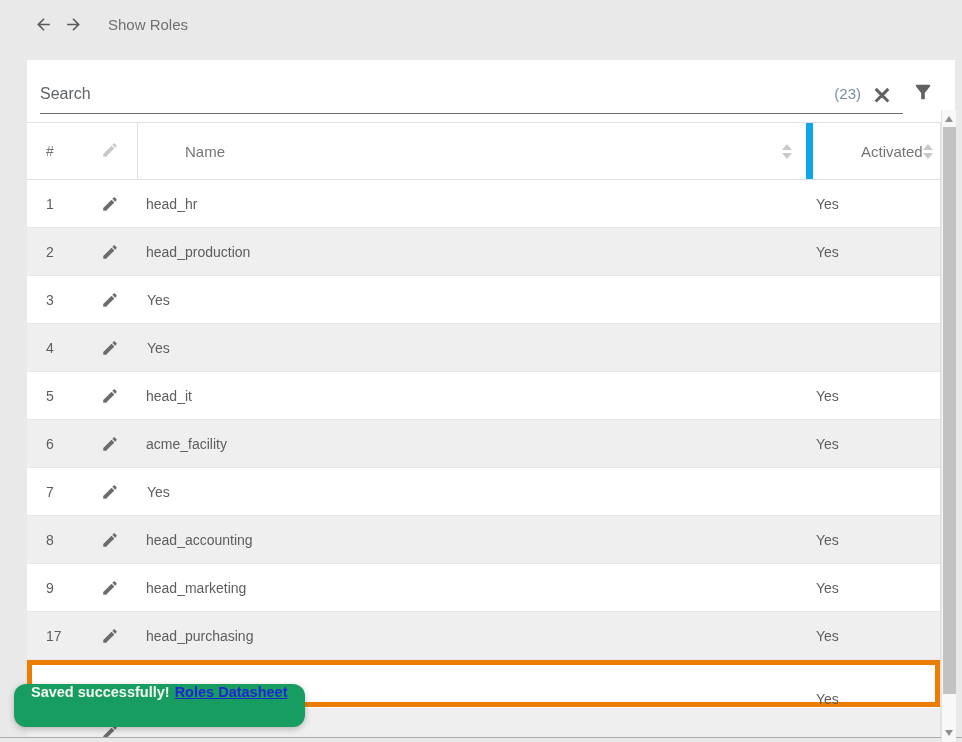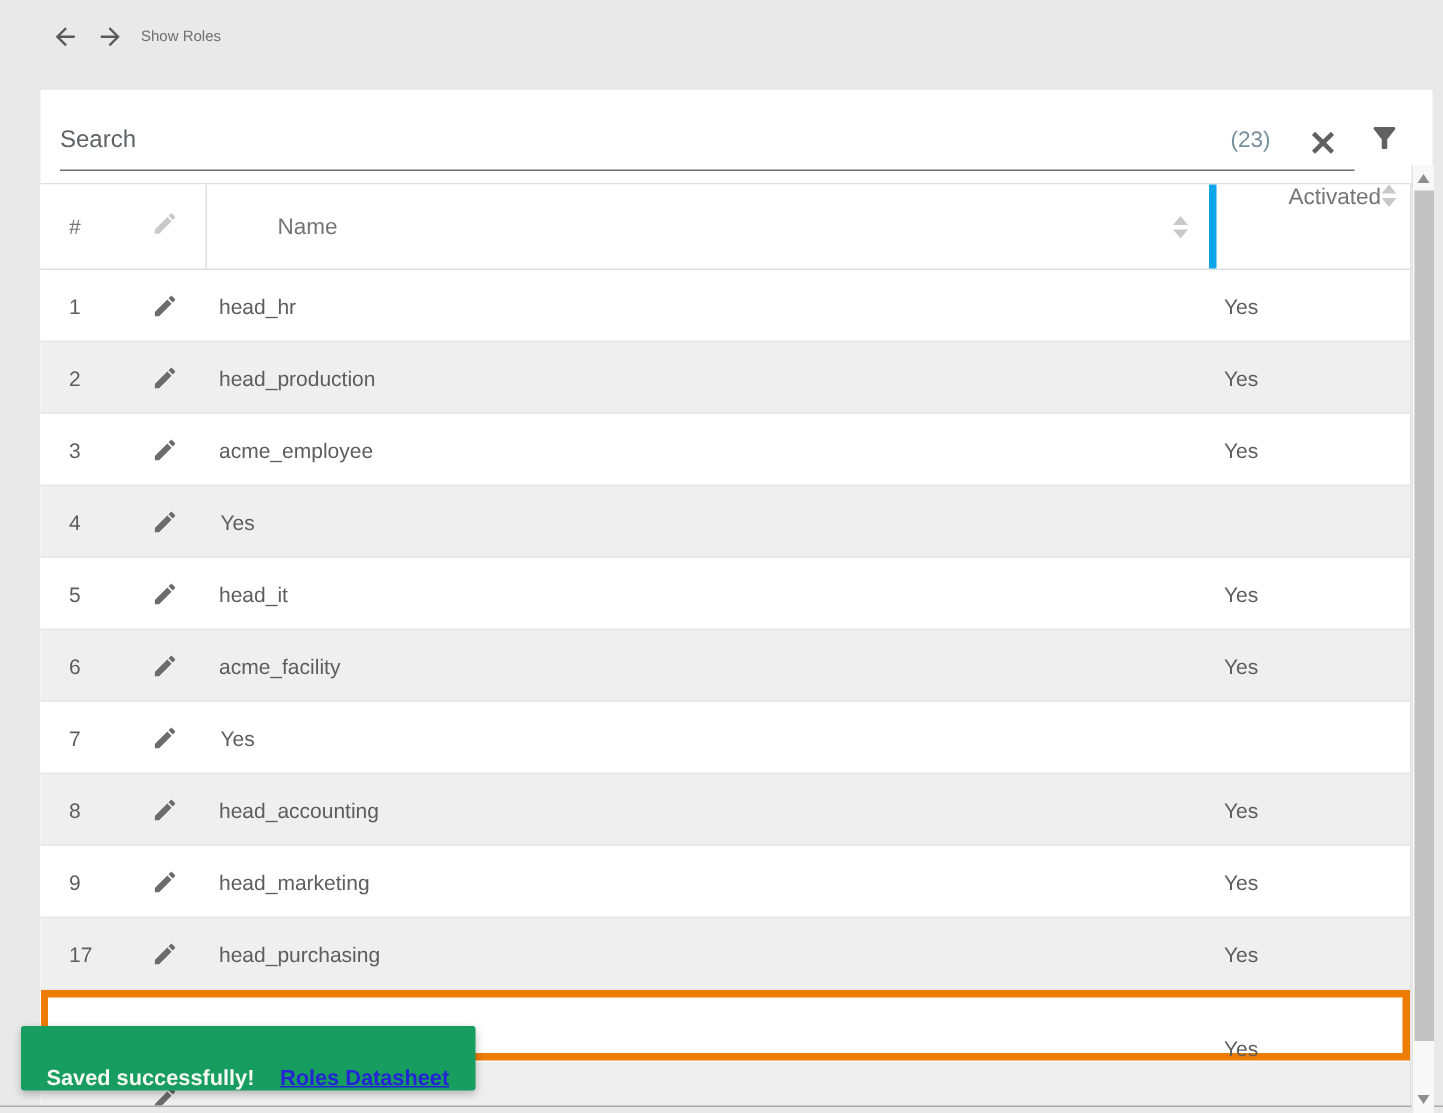--- a/index.html
+++ b/index.html
@@ -16,62 +16,62 @@
   
   .topbar {
     position:absolute; left:0; top:0; width:962px; height:48px;
     background:#e9e9e9; display:flex; align-items:center;
   }
   .nav-btn {
     width:26px; height:26px; display:flex; align-items:center; justify-content:center;
     cursor:pointer; color:#5a5a5a;
   }
   .nav-btn:first-child { margin-left:30px; }
-  .topbar-title { margin-left:8px; font-size:10px; color:#6f6f6f; }
+  .topbar-title { margin-left:22px; font-size:15px; color:#6f6f6f; }
 
   
   .panel {
     position:absolute; left:27px; top:60px; width:928px; height:689px;
     background:#ffffff;
     text-decoration:underline;
   }
 
   
   .search-wrap {
     position:absolute; left:13px; top:14px; width:863px; height:40px;
     border-bottom:1px solid #6d6d6d;
     display:flex; align-items:center;
   }
   .search-input {
     flex:1; border:none; outline:none; background:transparent;
     font-family:inherit; font-size:16px; color:#3c3c3c; height:100%;
   }
   .search-input::placeholder { color:#5f6368; opacity:1; }
-  .search-count { font-size:15px; color:var(--count,#78909c); margin-right:24px; white-space:nowrap; }
+  .search-count { font-size:15px; color:var(--count,#78909c); margin-right:10px; white-space:nowrap; }
   .icon-btn { cursor:pointer; color:#616161; display:flex; align-items:center; justify-content:center; }
   .clear-btn { width:22px; height:22px; margin-right:10px; }
   .filter-btn { position:absolute; left:884px; top:20px; width:24px; height:24px; }
 
   
   .table {
     position:absolute; left:0; top:62px; width:914px;
     border-top:1px solid #e0e0e0; border-right:1px solid #e0e0e0;
     background:#fff;
   }
   .thead {
     display:flex; height:57px; align-items:center;
     border-bottom:1px solid #e0e0e0; color:#757575; font-size:15px;
     background:#fff;
   }
   .col-index  { width:55px;  padding-left:19px; flex:none; }
   .col-edit   { width:55px;  flex:none; display:flex; justify-content:center; }
   .col-name   { flex:1; padding-left:9px; display:flex; align-items:center; }
   .col-activated { width:134px; flex:none; padding-left:10px; display:flex; align-items:center; }
   .thead .col-name { border-left:1px solid #e0e0e0; align-self:stretch; align-items:center; }
-  .thead .col-activated { border-left:5px solid #0ea5e9; align-self:stretch; align-items:flex-start; }
+  .thead .col-activated { border-left:7px solid #0ea5e9; align-self:stretch; align-items:center; }
   .th-label { flex:1;margin-left:38px; }
   .sort {
     display:flex; flex-direction:column; gap:3px; margin-right:14px; cursor:pointer;
   }
   .sort .tri-up {
     width:0; height:0; border-left:5px solid transparent; border-right:5px solid transparent;
     border-bottom:6px solid #c9c9c9;
   }
   .sort .tri-down {
     width:0; height:0; border-left:5px solid transparent; border-right:5px solid transparent;
@@ -100,23 +100,23 @@
   .sb-arrow-down { bottom:6px; border-top:6px solid #8f8f8f; }
   .sb-thumb {
     position:absolute; left:1px; top:17px; width:13px; height:567px;
     background:#c2c2c2; cursor:grab;
   }
 
   
   .toast {
     position:absolute; left:14px; top:684px; height:43px; z-index:10;
     background:var(--toast,#189d60); color:#f4f9f4;
-    display:flex; align-items:flex-end; padding:0 18px 0 17px;
-    font-size:14.5px; font-weight:bold; border-radius:2px;
-    box-shadow:0 2px 6px rgba(0,0,0,0.25); white-space:nowrap;gap:12px;
+    display:flex; align-items:flex-start; padding:0 18px 0 17px;
+    font-size:14.5px; font-weight:bold; border-radius:12px;
+    box-shadow:0 2px 6px rgba(0,0,0,0.25); white-space:nowrap;
   }
   .toast-link { color:var(--link,#2424d6); text-decoration:underline; margin-left:5px; cursor:pointer; font-weight:bold; }
 
   
   .bottom-strip {
     position:absolute; left:0; top:737px; width:962px; height:5px;
     background:#e9e9e9; border-top:1px solid #ababab; z-index:4;
   }
 </style>
 </head>
@@ -211,21 +211,20 @@
 
   <div class="row">
     <div class="col-index">3</div>
     <div class="col-edit">
       <span class="edit-btn">
         <svg width="18" height="18" viewBox="0 0 24 24" fill="currentColor">
                   <path d="M3 17.25V21h3.75L17.81 9.94l-3.75-3.75L3 17.25zM20.71 7.04c.39-.39.39-1.02 0-1.41l-2.34-2.34c-.39-.39-1.02-.39-1.41 0l-1.83 1.83 3.75 3.75 1.83-1.83z"></path>
                 </svg>
       </span>
     </div>
-    <div class="col-name">acme_employee</div>
     <div class="col-activated">Yes</div>
   </div>
 
   <div class="row zebra">
     <div class="col-index">4</div>
     <div class="col-edit">
       <span class="edit-btn">
         <svg width="18" height="18" viewBox="0 0 24 24" fill="currentColor">
                   <path d="M3 17.25V21h3.75L17.81 9.94l-3.75-3.75L3 17.25zM20.71 7.04c.39-.39.39-1.02 0-1.41l-2.34-2.34c-.39-.39-1.02-.39-1.41 0l-1.83 1.83 3.75 3.75 1.83-1.83z"></path>
                 </svg>

